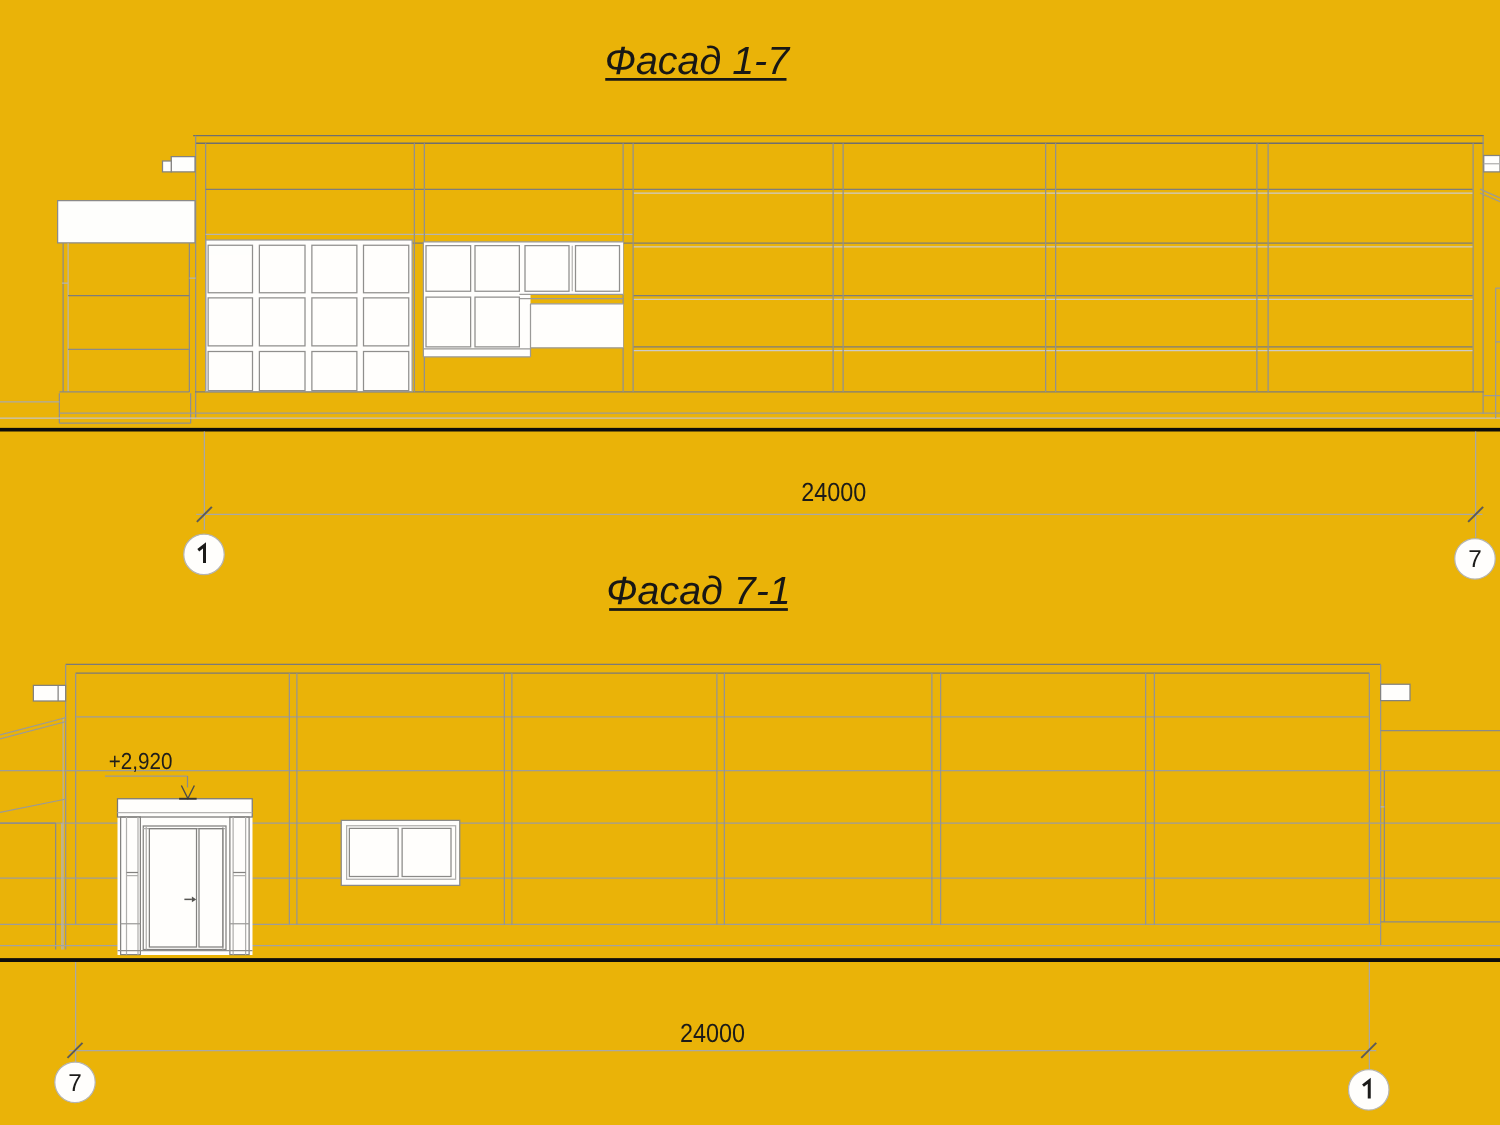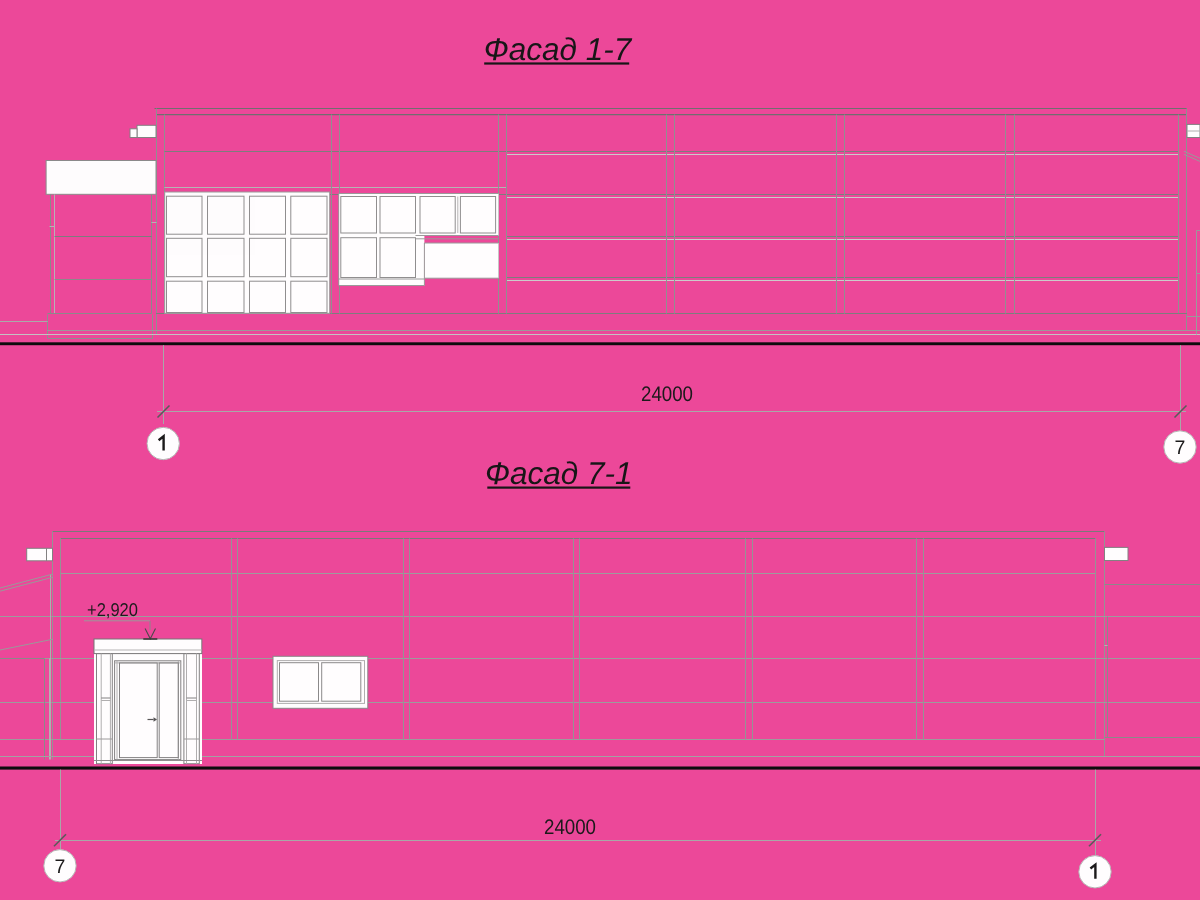--- a/index.html
+++ b/index.html
@@ -1,16 +1,16 @@
 <!DOCTYPE html>
 <html><head>
 <meta charset="utf-8">
 <style>
   html,body{margin:0;padding:0;background:#ffffff;}
-  #page{position:relative;width:1200px;height:900px;background:#ec4899;overflow:hidden;
+  #page{position:relative;width:1200px;height:900px;background:#eab308;overflow:hidden;
         font-family:"Liberation Sans", sans-serif;}
   svg{position:absolute;left:0;top:0;will-change:opacity;opacity:0.99;}
   text{font-family:"Liberation Sans", sans-serif;text-rendering:geometricPrecision;}
 </style>
 </head>
 <body>
 <div id="page">
 <svg width="1200" height="900" viewBox="0 0 1200 900">
 
 <g>

